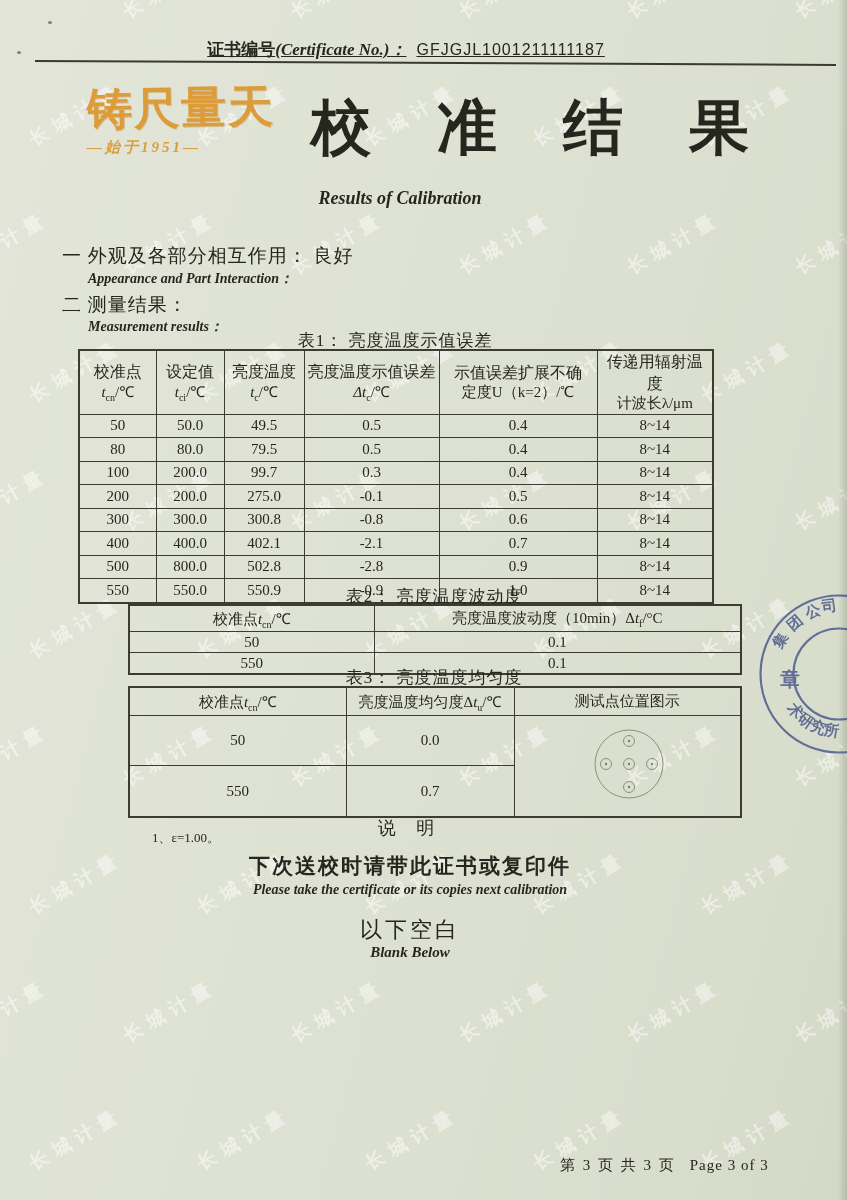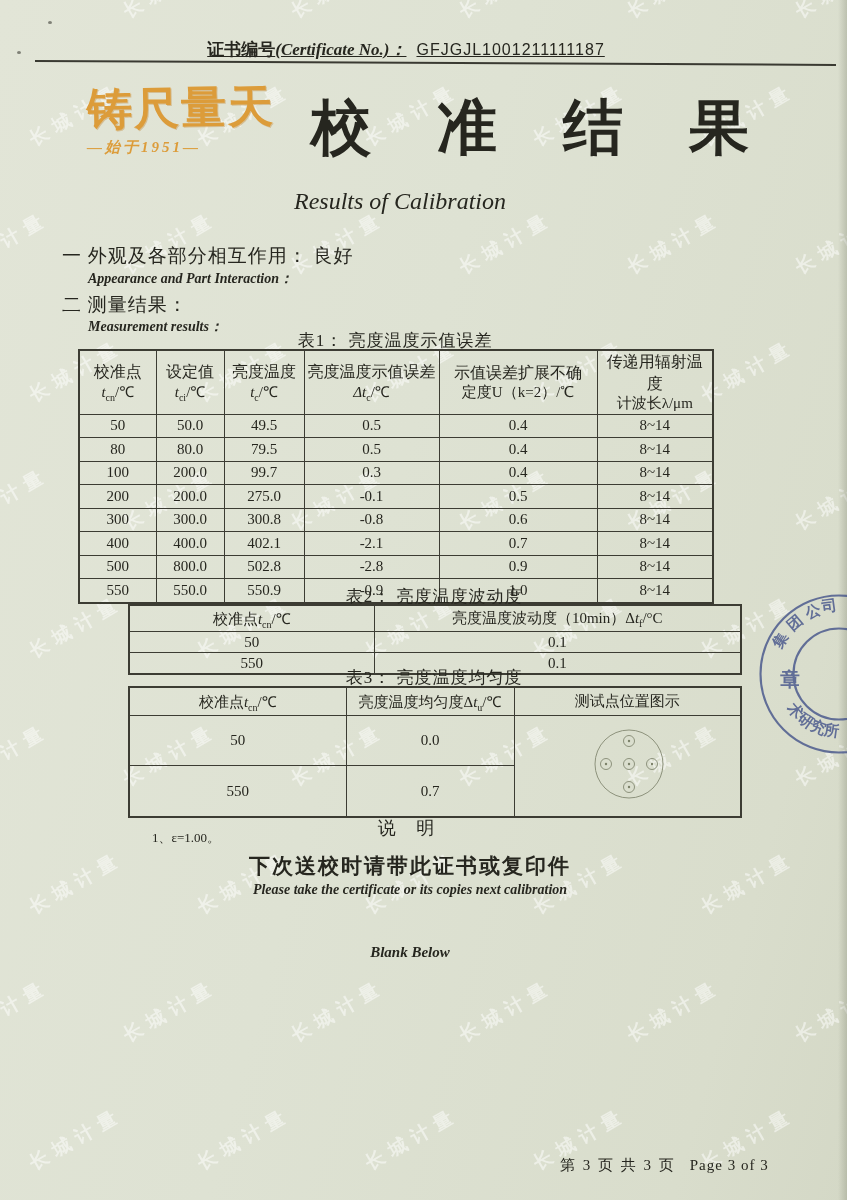--- a/index.html
+++ b/index.html
@@ -21,21 +21,21 @@
   .head-rule{position:absolute;top:62px;left:35px;width:801px;height:2.4px;background:#3a3a32;transform:rotate(0.28deg);}
 
   
   .logo{position:absolute;left:87px;top:84px;width:200px;color:#dc9c3a;}
   .logo .big{font-size:45px;font-weight:bold;letter-spacing:2px;line-height:1.1;
              text-shadow:1px 1px 0 rgba(190,120,30,.35);transform:rotate(-1deg);display:block;}
   .logo .sub{display:block;font-size:15px;font-weight:bold;letter-spacing:3px;margin-top:4px;font-style:italic;}
   .main-title{position:absolute;left:245px;top:88px;width:520px;text-align:center;
               font-size:60px;font-weight:bold;letter-spacing:66px;text-indent:66px;white-space:nowrap;}
   .sub-title{position:absolute;left:150px;top:188px;width:500px;text-align:center;
-             font-size:24px;font-style:italic;font-weight:normal;}
+             font-size:18px;font-style:italic;font-weight:bold;}
 
   
   .sec-zh{position:absolute;left:62px;font-size:19px;letter-spacing:1px;}
   .sec-en{position:absolute;left:88px;font-size:14px;font-style:italic;font-weight:bold;text-align:right;}
 
   
   .tcap{position:absolute;font-size:17px;letter-spacing:1px;}
   table{border-collapse:collapse;table-layout:fixed;}
   .dtable{position:absolute;background:transparent;}
   .dtable th,.dtable td{border:1.6px solid #3c3c33;text-align:center;vertical-align:middle;
@@ -327,20 +327,21 @@
         <td>550</td>
         <td>0.7</td>
       </tr>
     </tbody>
   </table>
 
   <div class="notes-head" style="top:816px;">说 明</div>
   <div class="note-item" style="top:829px;">1、ε=1.00。</div>
   <div class="notice-zh" style="top:852px;">下次送校时请带此证书或复印件</div>
   <div class="notice-en" style="top:882px;">Please take the certificate or its copies next calibration</div>
+  <div class="blank-zh" style="top:915px;">以下空白</div>
   <div class="blank-en" style="top:944px;">Blank Below</div>
 
   <svg class="stamp" viewBox="0 0 120 222">
     <g stroke="#44538a" fill="none" stroke-width="2.4">
       <circle cx="111" cy="111" r="88"></circle>
       <circle cx="111" cy="111" r="51"></circle>
     </g>
     <g fill="#44538a" font-size="17" font-weight="bold" font-family="'Liberation Serif',serif" text-anchor="middle">
       <text transform="translate(50,76) rotate(-58)">集</text>
       <text transform="translate(65,58) rotate(-40)">团</text>

